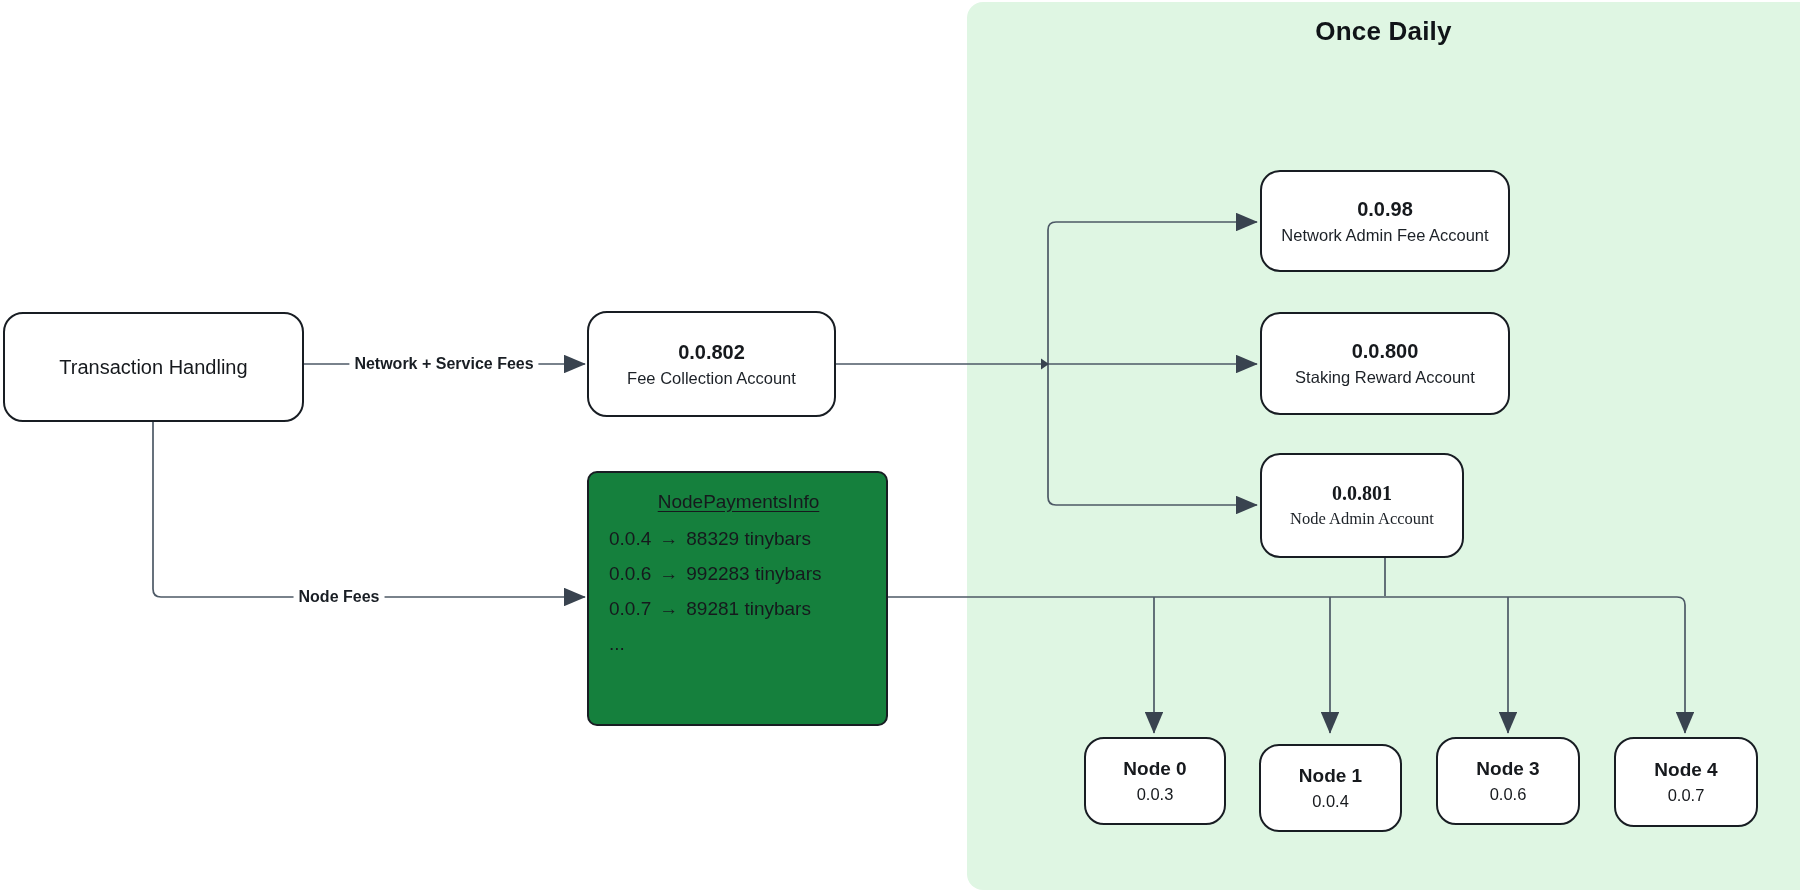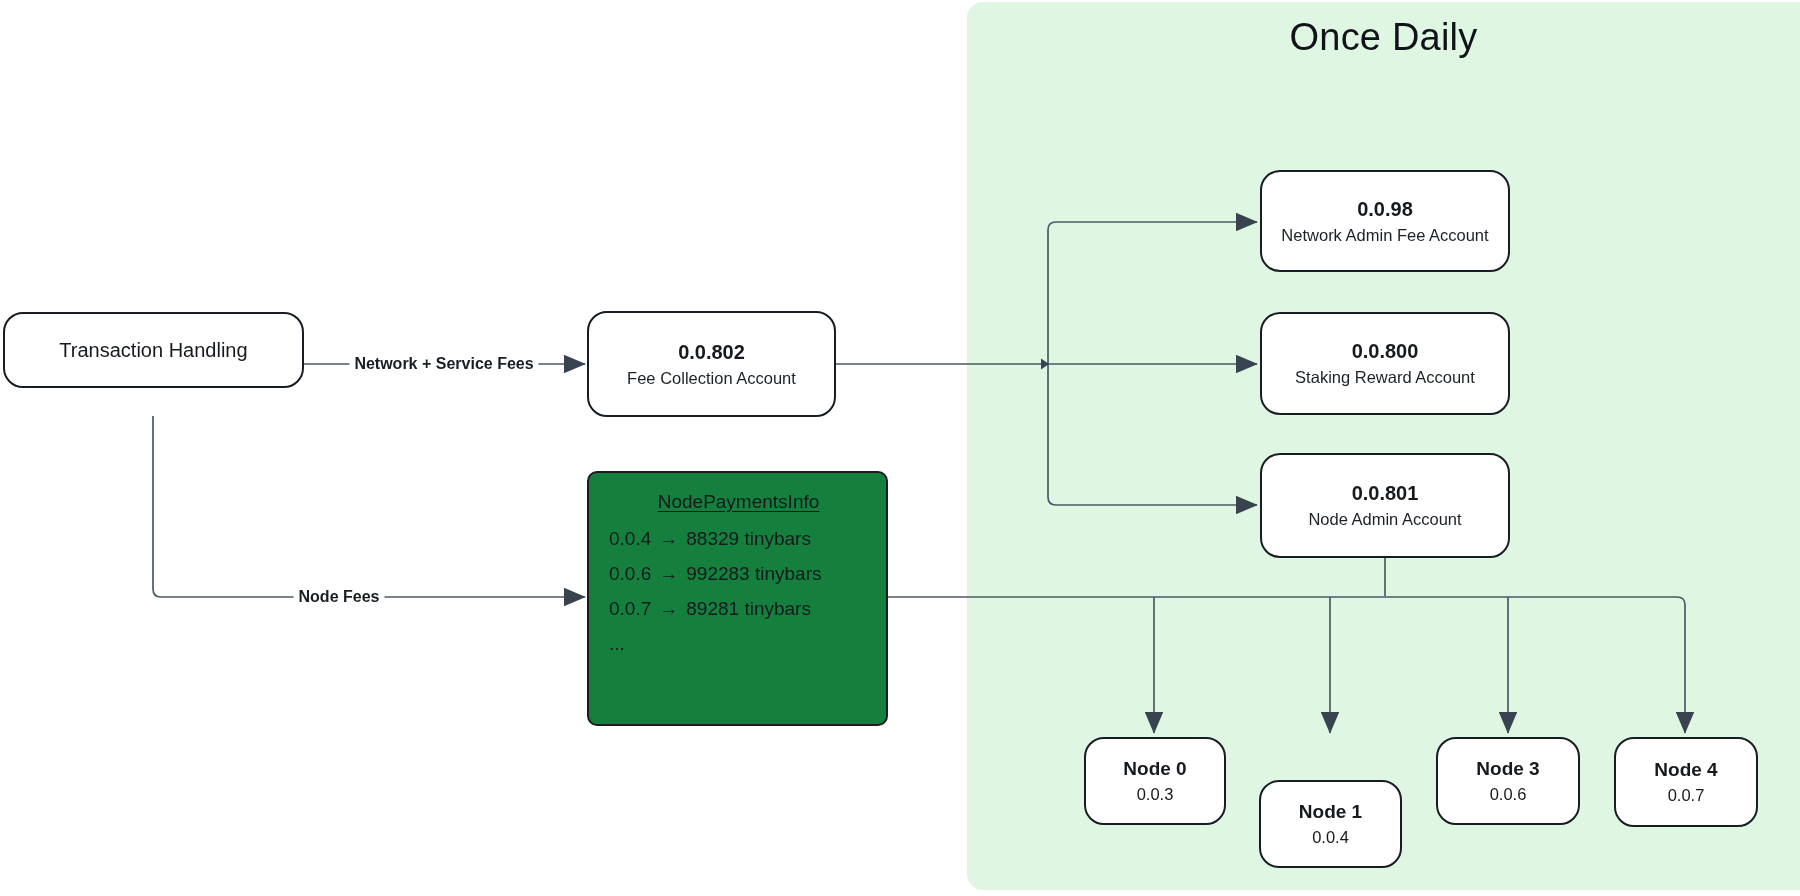--- a/index.html
+++ b/index.html
@@ -7,21 +7,21 @@
     position:relative;width:1800px;height:896px;overflow:hidden;
     font-family:"Liberation Sans","DejaVu Sans",sans-serif;
     color:#16191d;background:#ffffff;
   }
   .green-panel{
     position:absolute;left:967px;top:2px;width:833px;height:888px;
     background:#dff6e3;border-radius:16px 0 0 16px;
   }
   .panel-title{
     position:absolute;left:967px;top:16px;width:833px;text-align:center;
-    font-size:38px;font-weight:400;letter-spacing:.2px;color:#101418;
+    font-size:26px;font-weight:700;letter-spacing:.2px;color:#101418;
   }
   .wires{position:absolute;left:0;top:0;width:1800px;height:896px;}
   .node-box{
     position:absolute;box-sizing:border-box;background:#ffffff;
     border:2.2px solid #181d23;border-radius:20px;
     display:flex;flex-direction:column;align-items:center;justify-content:center;
   }
   .acct-id{font-size:20px;font-weight:700;line-height:27px;}
   .acct-label{font-size:16.5px;line-height:24px;color:#1c2127;}
   .single-label{font-size:20px;line-height:26px;}
@@ -65,21 +65,21 @@
       <path d="M1048 364 V497 Q1048 505 1056 505 H1257" marker-end="url(#arr)"></path>
       <path d="M888 597 H1677 Q1685 597 1685 605 V733" marker-end="url(#arr)"></path>
       <path d="M1385 558 V596"></path>
       <path d="M1154 597 V733" marker-end="url(#arr)"></path>
       <path d="M1330 597 V733" marker-end="url(#arr)"></path>
       <path d="M1508 597 V733" marker-end="url(#arr)"></path>
     </g>
     <path d="M1041 358.5 L1049 364 L1041 369.5 Z" fill="#39434f"></path>
   </svg>
 
-  <div class="node-box" style="left:3px;top:312px;width:301px;height:76px;">
+  <div class="node-box" style="left:3px;top:312px;width:301px;height:110px;">
     <div class="single-label">Transaction Handling</div>
   </div>
 
   <div class="node-box" style="left:587px;top:311px;width:249px;height:106px;">
     <div class="acct-id">0.0.802</div>
     <div class="acct-label">Fee Collection Account</div>
   </div>
 
   <div class="payments" style="left:587px;top:471px;width:301px;height:255px;">
     <div class="payments-title">NodePaymentsInfo</div>
@@ -90,30 +90,30 @@
   </div>
 
   <div class="node-box" style="left:1260px;top:170px;width:250px;height:102px;">
     <div class="acct-id">0.0.98</div>
     <div class="acct-label">Network Admin Fee Account</div>
   </div>
   <div class="node-box" style="left:1260px;top:312px;width:250px;height:103px;">
     <div class="acct-id">0.0.800</div>
     <div class="acct-label">Staking Reward Account</div>
   </div>
-  <div class="node-box" style="left:1260px;top:453px;width:250px;height:105px;">
+  <div class="node-box" style="left:1260px;top:453px;width:204px;height:105px;font-family:Liberation Serif, serif;">
     <div class="acct-id">0.0.801</div>
     <div class="acct-label">Node Admin Account</div>
   </div>
 
   <div class="node-box" style="left:1084px;top:737px;width:142px;height:88px;">
     <div class="small-name">Node 0</div>
     <div class="small-acct">0.0.3</div>
   </div>
-  <div class="node-box" style="left:1259px;top:780px;width:143px;height:88px;text-align:right;">
+  <div class="node-box" style="left:1259px;top:744px;width:143px;height:88px;text-align:right;">
     <div class="small-name">Node 1</div>
     <div class="small-acct">0.0.4</div>
   </div>
   <div class="node-box" style="left:1436px;top:737px;width:144px;height:88px;">
     <div class="small-name">Node 3</div>
     <div class="small-acct">0.0.6</div>
   </div>
   <div class="node-box" style="left:1614px;top:737px;width:144px;height:90px;">
     <div class="small-name">Node 4</div>
     <div class="small-acct">0.0.7</div>

